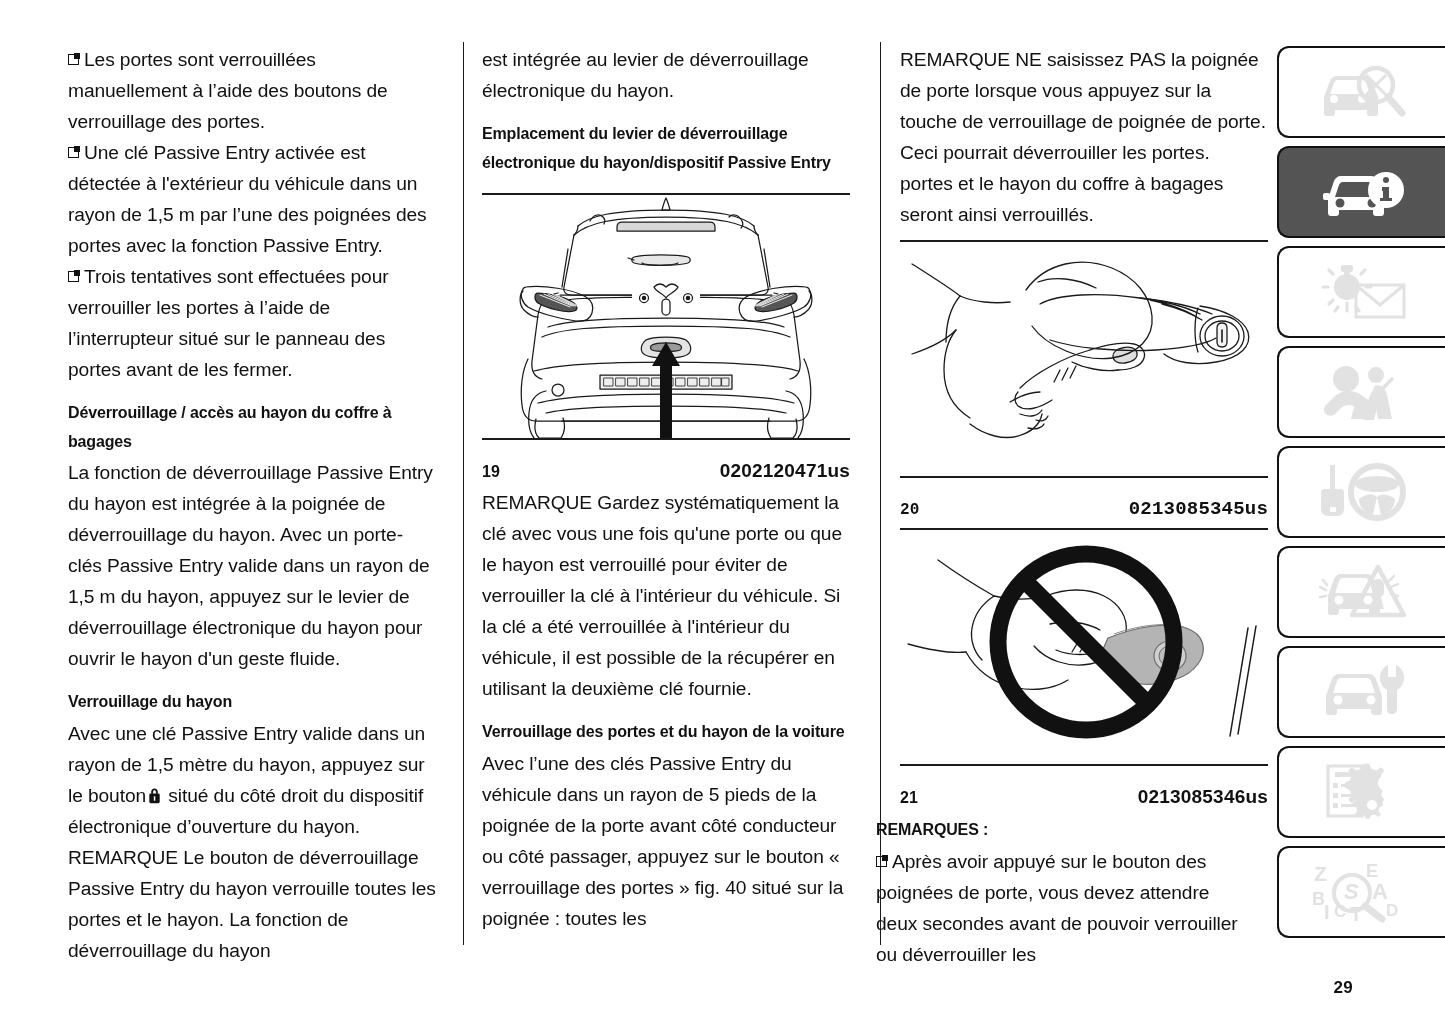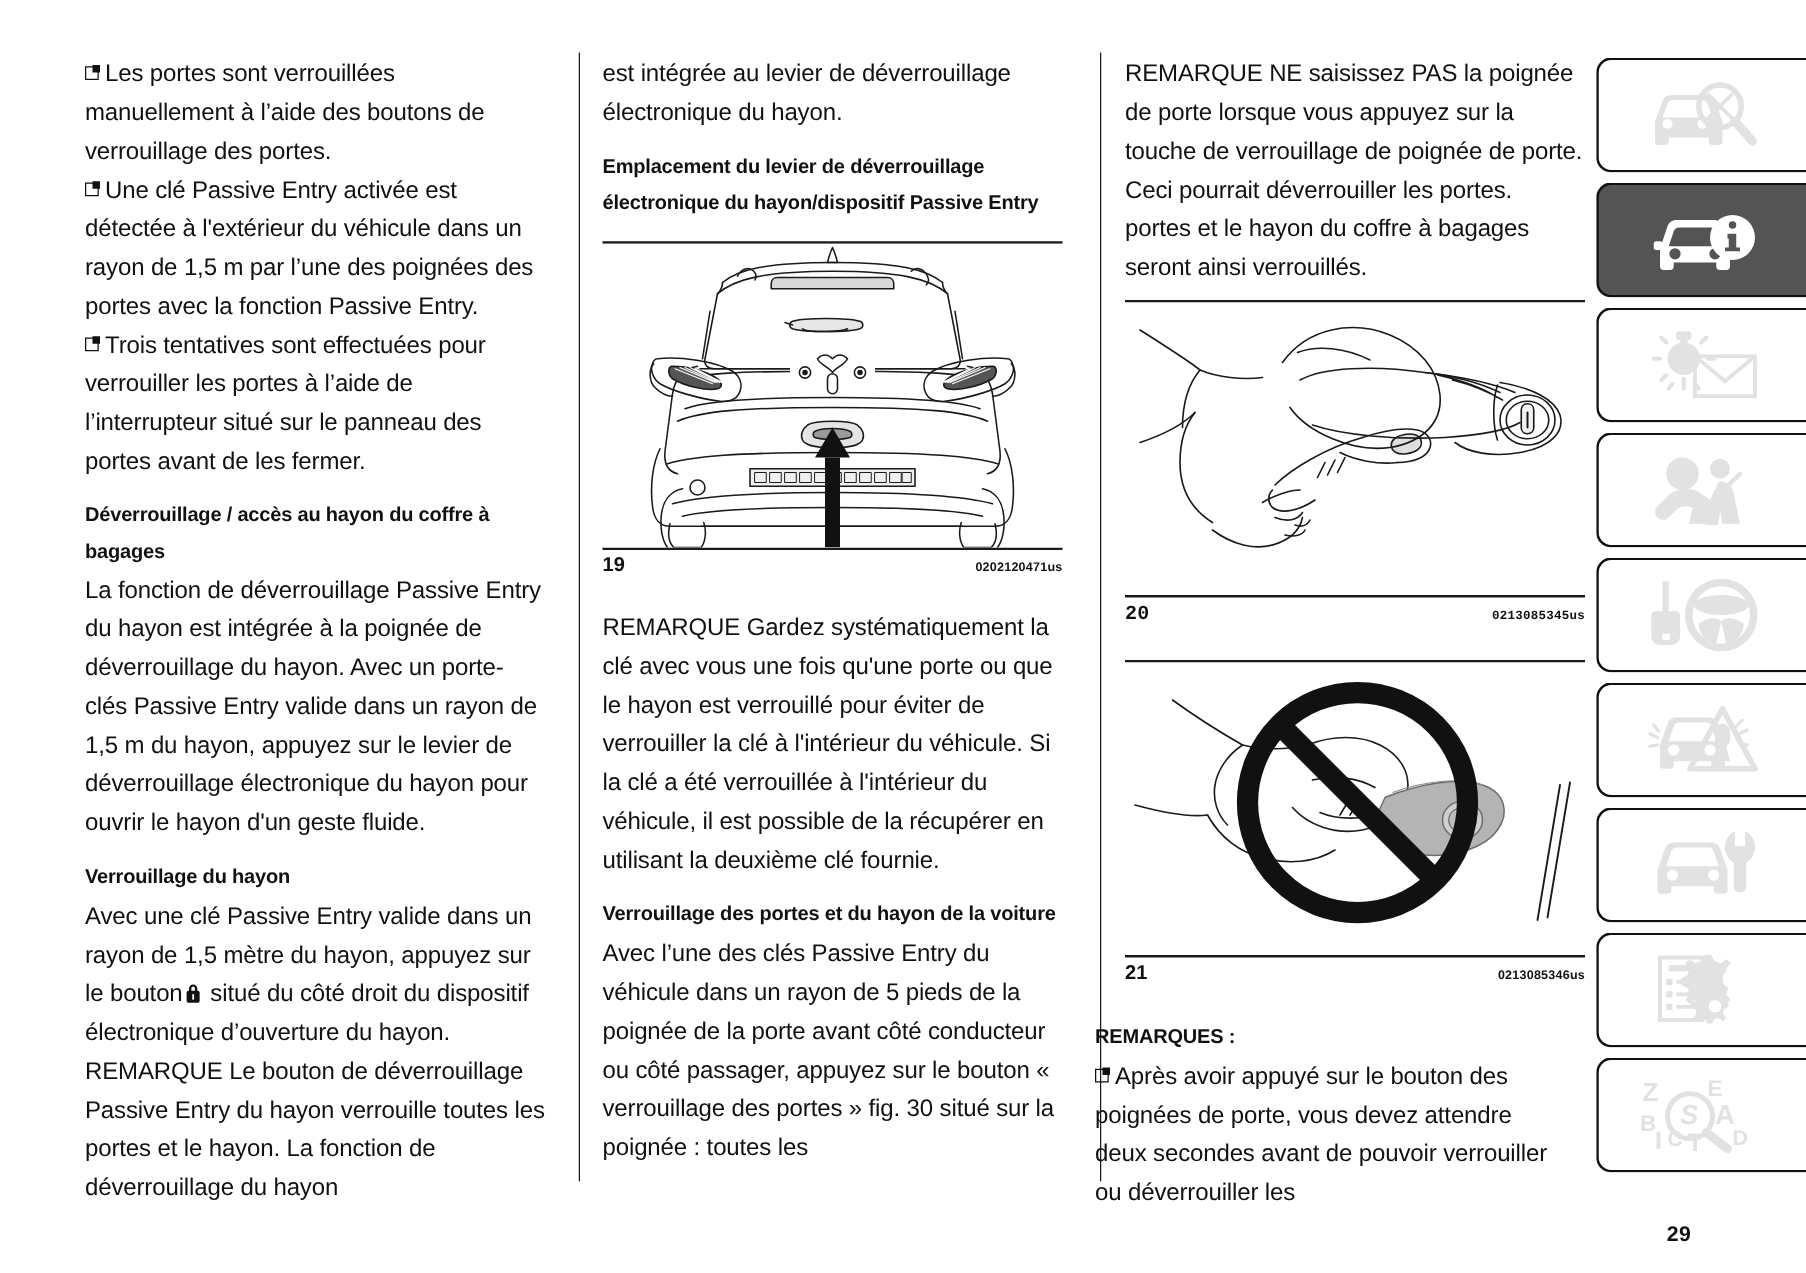--- a/index.html
+++ b/index.html
@@ -103,24 +103,24 @@
     background: #ffffff;
     position: relative;
   }
   .fig-caption {
     display: flex;
     justify-content: space-between;
     align-items: baseline;
     font-size: 14.5px;
     font-weight: bold;
     letter-spacing: 0.2px;
-    padding-top: 4px;
+    padding-top: 20px;
   }
   .fig-num { font-size: 16px; }
-  .fig-code { font-size: 10px; }
+  .fig-code { font-size: 19px; }
 
   #figure19 { left: 482px; top: 193px; width: 368px; }
   #figure19 .fig-art { height: 243px; }
   #figure20 { left: 900px; top: 240px; width: 368px; font-family: Liberation Mono, monospace; }
   #figure20 .fig-art { height: 234px; }
   #figure21 { left: 900px; top: 528px; width: 368px; }
   #figure21 .fig-art { height: 234px; }
 
   
   #tabrail {
@@ -280,21 +280,21 @@
     <div class="fig-rule"></div>
     <div class="fig-caption">
       <span class="fig-num">19</span>
       <span class="fig-code">0202120471us</span>
     </div>
   </div>
 
   <div class="col" id="col2b" style="position:absolute;left:482px;top:487px;width:368px;">
     <p class="body">REMARQUE Gardez systématiquement la clé avec vous une fois qu'une porte ou que le hayon est verrouillé pour éviter de verrouiller la clé à l'intérieur du véhicule. Si la clé a été verrouillée à l'intérieur du véhicule, il est possible de la récupérer en utilisant la deuxième clé fournie.</p>
     <h3 class="head">Verrouillage des portes et du hayon de la voiture</h3>
-    <p class="body">Avec l’une des clés Passive Entry du véhicule dans un rayon de 5 pieds de la poignée de la porte avant côté conducteur ou côté passager, appuyez sur le bouton « verrouillage des portes » fig. 30 situé sur la poignée : toutes les</p>
+    <p class="body">Avec l’une des clés Passive Entry du véhicule dans un rayon de 5 pieds de la poignée de la porte avant côté conducteur ou côté passager, appuyez sur le bouton « verrouillage des portes » fig. 40 situé sur la poignée : toutes les</p>
   </div>
 
   <div class="col" id="col3">
     <p class="body">REMARQUE NE saisissez PAS la poignée de porte lorsque vous appuyez sur la touche de verrouillage de poignée de porte. Ceci pourrait déverrouiller les portes.</p>
     <p class="body">portes et le hayon du coffre à bagages seront ainsi verrouillés.</p>
   </div>
 
   <div class="figure" id="figure20">
     <div class="fig-rule"></div>
     <div class="fig-art">

